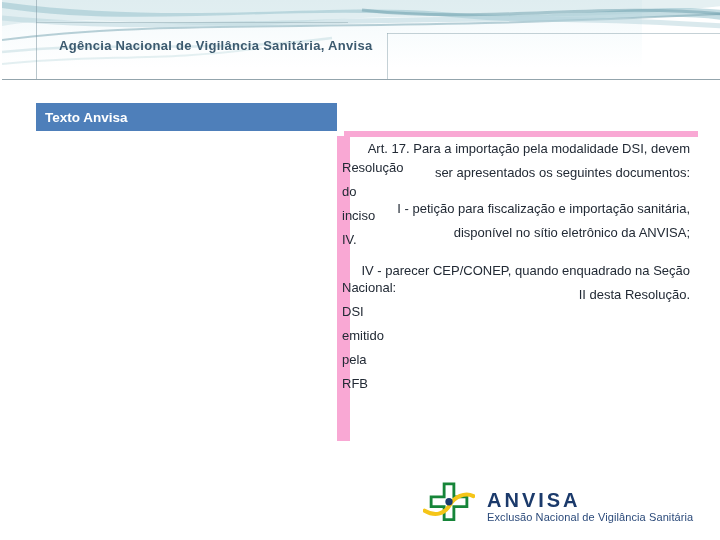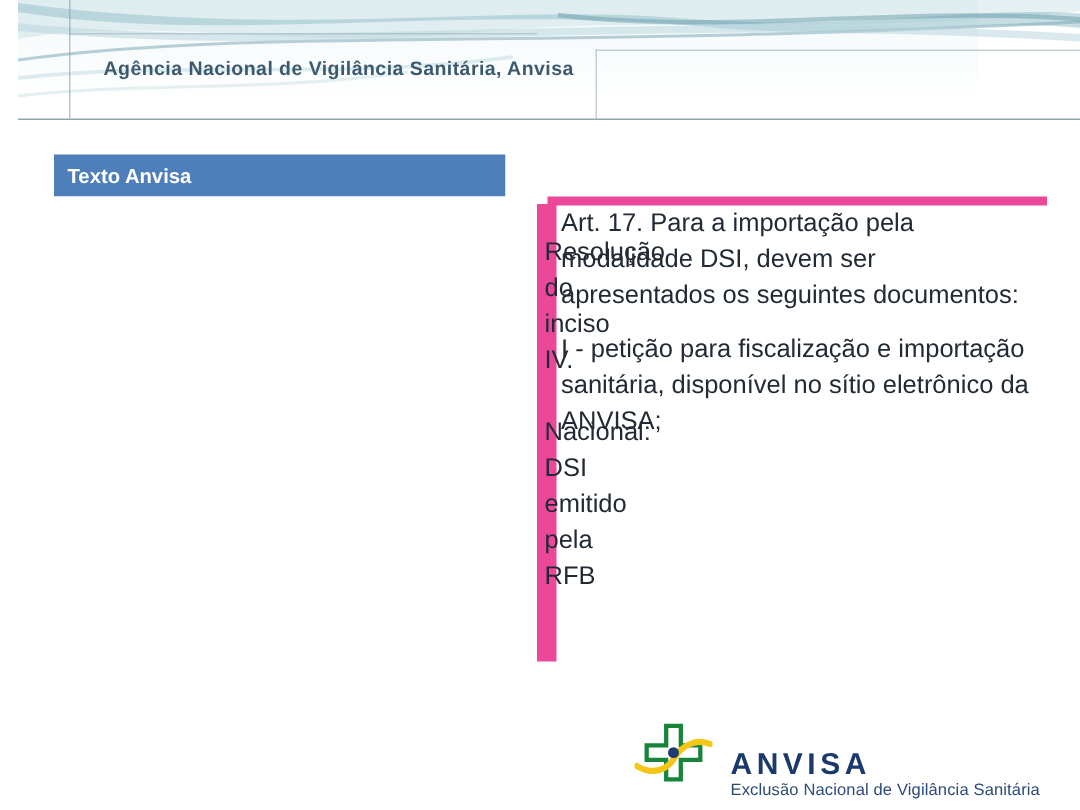--- a/index.html
+++ b/index.html
@@ -2,63 +2,63 @@
 <html><head>
 <meta charset="utf-8">
 <style>
   html,body { margin:0; padding:0; background:#888; }
   .slide {
     position:relative; width:720px; height:540px; background:#ffffff;
     overflow:hidden; font-family:"Liberation Sans", sans-serif;
   }
 
   
-  .band { position:absolute; left:12px; top:0; width:640px; height:80px;
+  .band { position:absolute; left:2px; top:0; width:640px; height:80px;
           background:linear-gradient(180deg,#f2f9fb 0%,#ffffff 85%); }
   .band svg { position:absolute; left:0; top:0; }
   .line { position:absolute; background:rgba(128,152,163,0.55); }
   .v-line-left   { left:34px;  top:0;    width:1px;  height:79px; }
   .h-line-topleft{ left:34px;  top:22px; width:312px; height:1px; background:rgba(140,164,174,0.45); }
   .h-line-right  { left:385px; top:33px; width:335px; height:1px; background:rgba(140,164,174,0.5); }
   .v-line-right  { left:385px; top:33px; width:1px;  height:46px; background:rgba(140,164,174,0.5); }
   .band-bottom   { left:0;     top:79px; width:720px; height:1px; background:#93a4ac; }
   .title {
     position:absolute; left:57px; top:38px; margin:0;
     font-size:13px; font-weight:bold; letter-spacing:0.3px; color:#3c5a6f;
   }
 
   
   .cmp-table {
     position:absolute; left:36px; top:103px; width:578px;
-    display:grid; grid-template-columns:301px 7px 354px; grid-template-rows:28px 5px 305px;
+    display:grid; grid-template-columns:301px 7px 354px; grid-template-rows:28px 5px 305px;text-align:right;
   }
   .th {
     background:#4e7fba; color:#ffffff; font-weight:bold; font-size:13.5px;
     display:flex; align-items:center; padding-left:9px; box-sizing:border-box;
   }
   .gutter { background:#ffffff; }
   .td {
-    background:#ec4899; color:#222a35; font-size:17px; line-height:24px;
-    padding:6px 8px 0 9px; box-sizing:border-box;margin-left:21px;
+    background:#f9a8d4; color:#222a35; font-size:13px; line-height:24px;
+    padding:6px 8px 0 9px; box-sizing:border-box;
   }
   .td.right { padding-left:5px; }
   .td p { margin:0; }
   .td-left  p.p2 { margin-top:12px; }
   .td-left  p.p3 { margin-top:14px; }
   .td-right p.p1 { margin-top:108px; }
   .td-right p.p2 { margin-top:14px; }
   .td-right p.p3 { margin-top:24px; }
   .bold-seg { font-weight:bold; }
 
   
   .logo { position:absolute; left:423px; top:481px; display:flex; align-items:flex-start; }
   .logo-text { margin-left:12px; }
   .logo-name {
     display:block; font-size:20px; font-weight:bold; letter-spacing:3px;
-    color:#1b3a6b; line-height:22px; margin-top:18px;
+    color:#1b3a6b; line-height:22px; margin-top:8px;
   }
   .logo-sub { display:block; font-size:11px; color:#2b4a7a; line-height:13px; letter-spacing:0.1px; }
 </style>
 </head>
 <body>
 
 <div class="slide">
 
   <div class="band">
     <svg width="720" height="80" viewBox="0 0 720 80">
@@ -82,20 +82,21 @@
     <div class="th">Texto Anvisa</div>
     <div class="gutter"></div>
 
     <div class="gutter"></div>
     <div class="gutter"></div>
     <div class="gutter"></div>
 
     <div class="td td-left">
       <p class="p1">Art. 17. Para a importação pela modalidade DSI, devem ser apresentados os seguintes documentos:</p>
       <p class="p2">I - petição para fiscalização e importação sanitária, disponível no sítio eletrônico da ANVISA;</p>
+      <p class="p3">IV - parecer CEP/CONEP, quando enquadrado na Seção II desta Resolução.</p>
     </div>
     <div class="gutter"></div>
     <div class="td td-right right">
       <p class="p2">Resolução do inciso IV.</p>
       <p class="p3">Nacional: DSI emitido pela RFB</p>
     </div>
   </div>
 
   <div class="logo">
     <svg width="52" height="48" viewBox="0 0 64 58">

